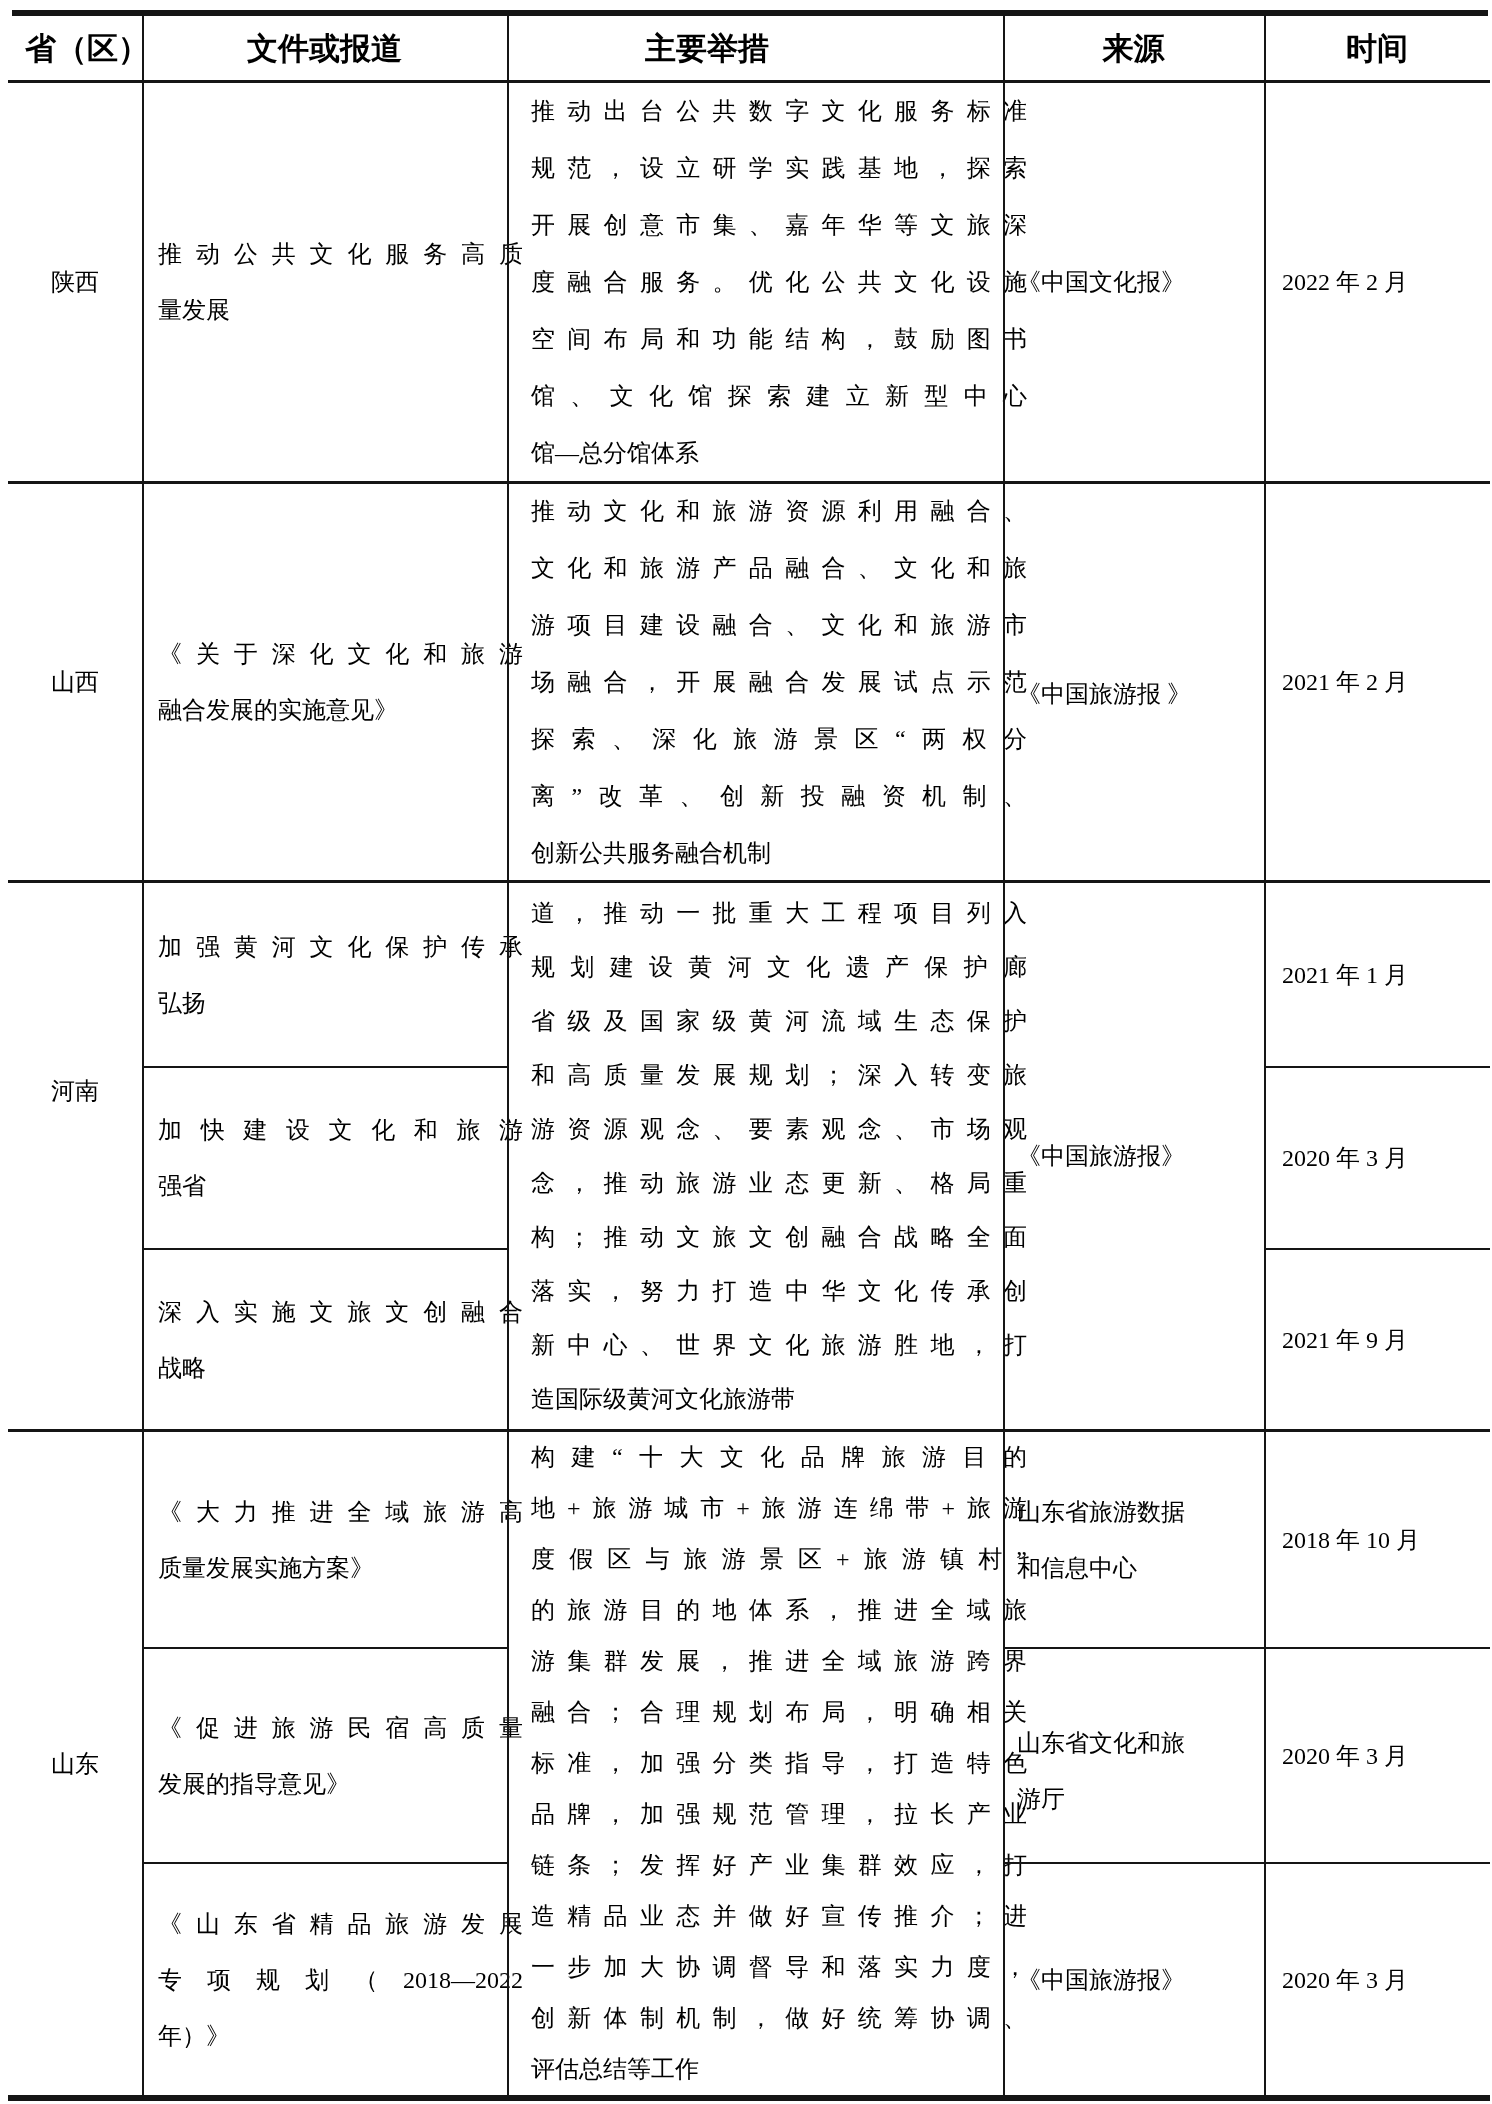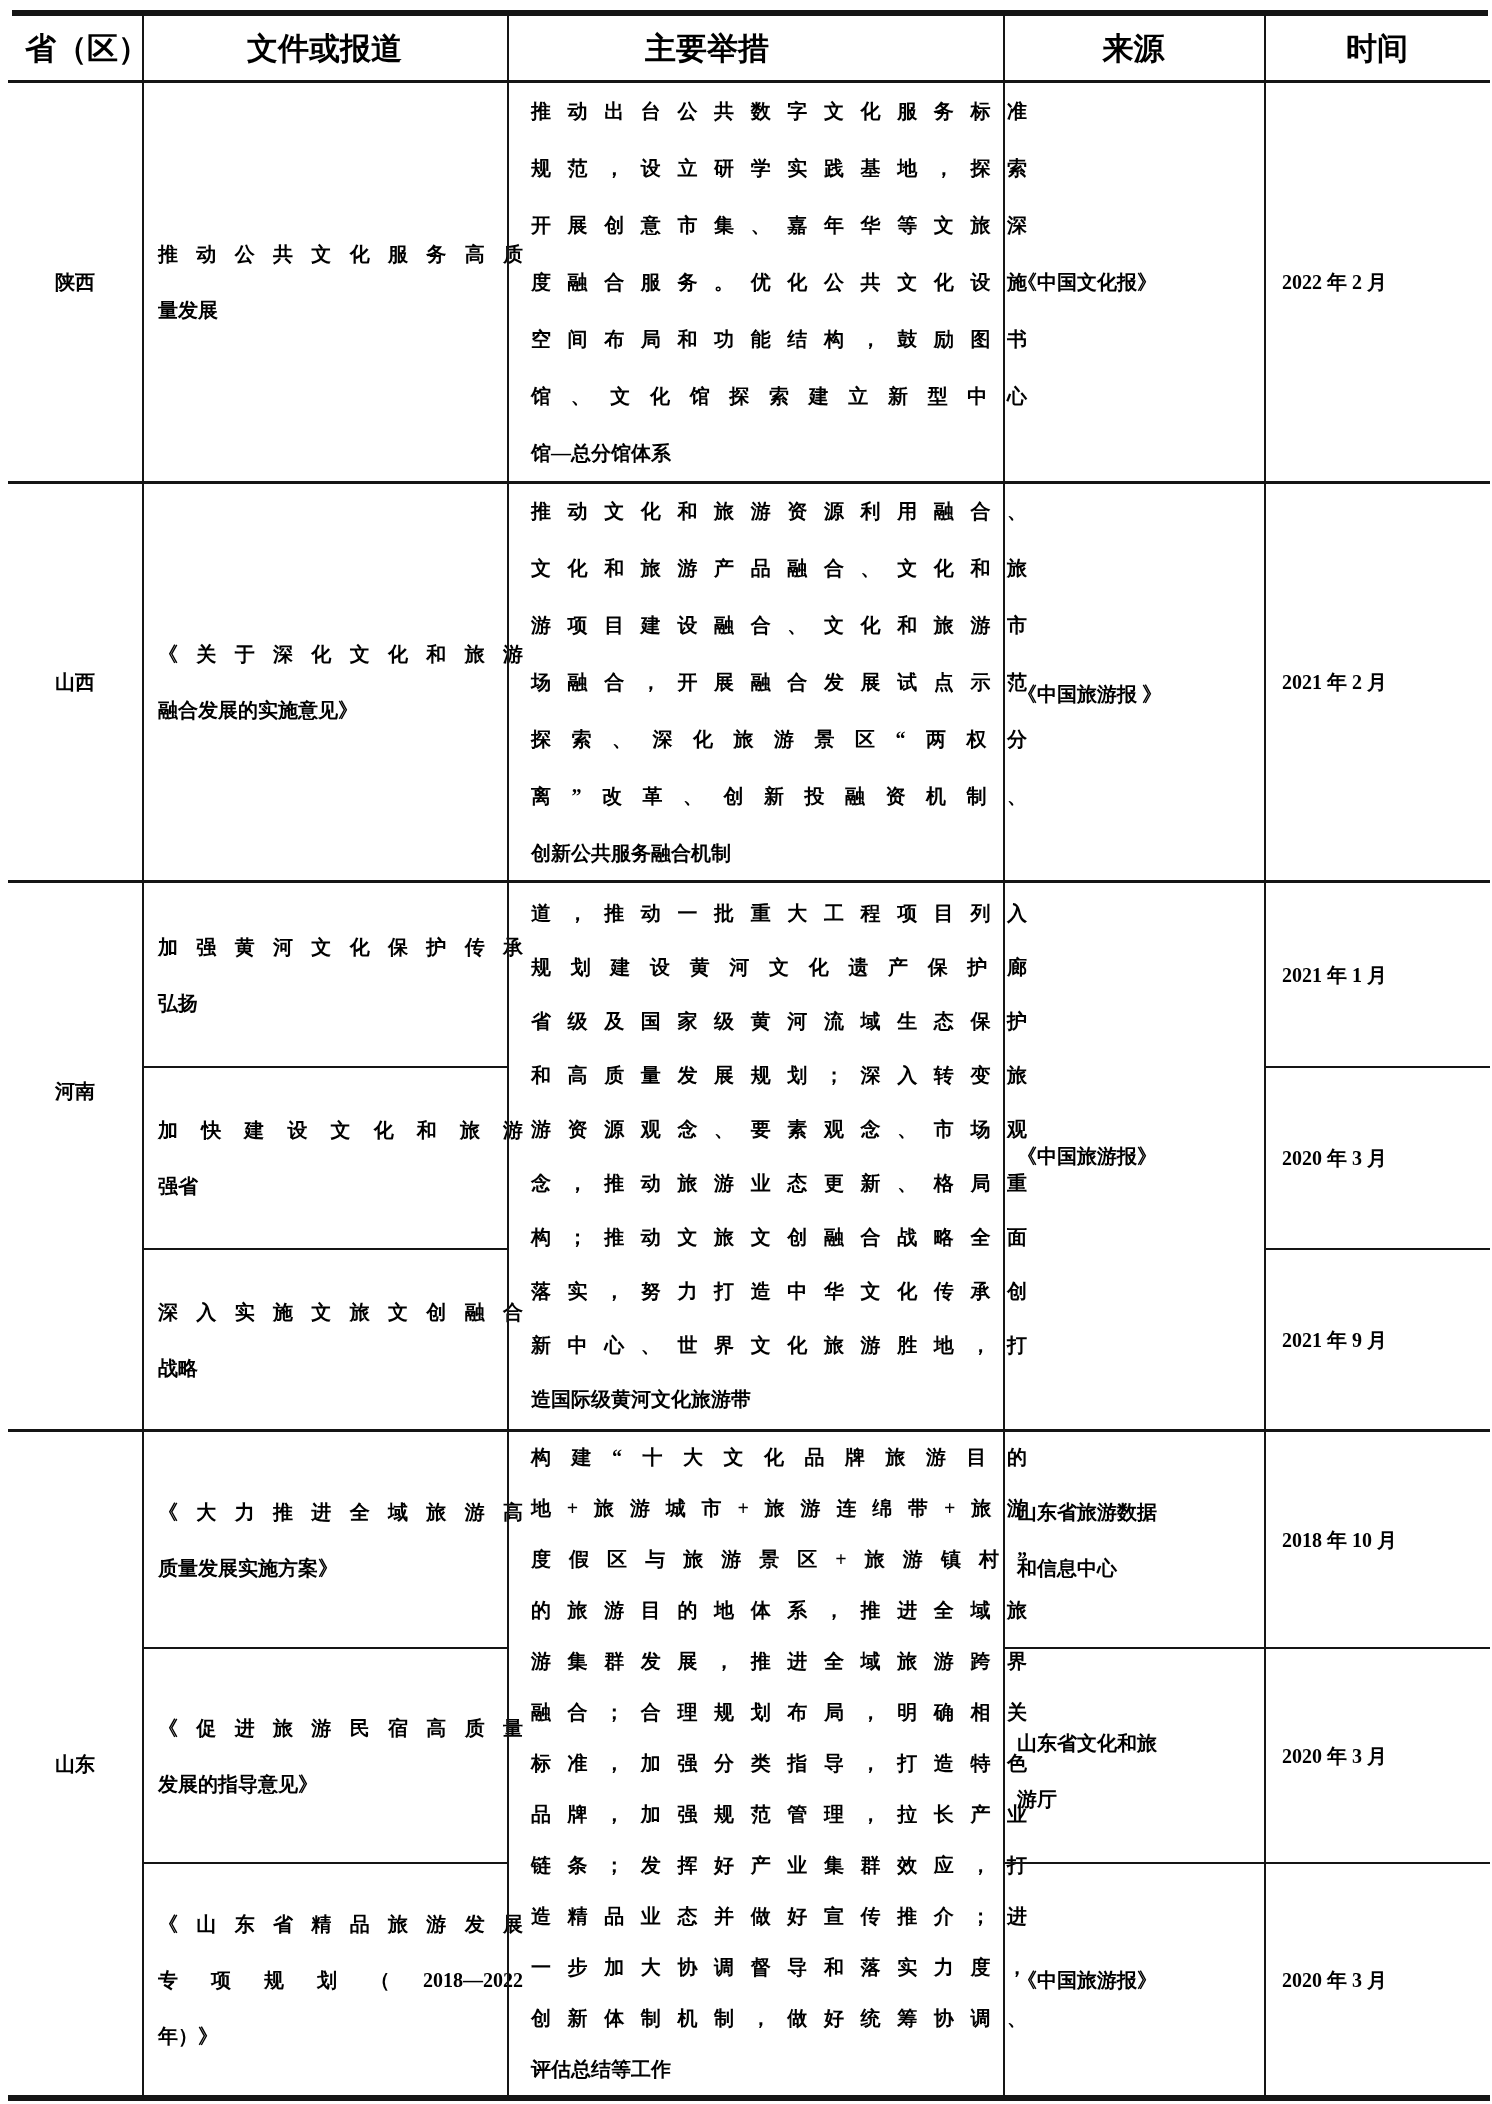--- a/index.html
+++ b/index.html
@@ -1,21 +1,21 @@
 <!DOCTYPE html>
 <html><head>
 <meta charset="utf-8">
 <title>Table</title>
 <style>
   html,body{margin:0;padding:0;background:#fff;}
   #page{position:relative;width:1492px;height:2104px;background:#fff;overflow:hidden;
         font-family:"Liberation Serif","DejaVu Serif",serif;color:#000;}
   .line{position:absolute;background:#151515;}
   .cell{position:absolute;display:flex;flex-direction:column;justify-content:center;
-        font-size:20px;line-height:56px;font-weight:bold;}
+        font-size:24px;line-height:56px;}
   .center{align-items:center;text-align:center;}
   .hdr{font-family:"Liberation Sans","DejaVu Sans",sans-serif;font-weight:700;font-size:31px;}
   .doc{padding:0 14px 0 16px;}
   .meas{padding:0 16px 0 24px;}
   .lh57{line-height:57px;}
   .lh54{line-height:54px;}
   .lh51{line-height:51px;}
   .just > div{text-align:justify;text-align-last:justify;}
   .just > div:last-child{text-align-last:left;}
   .src{padding-left:14px;}

